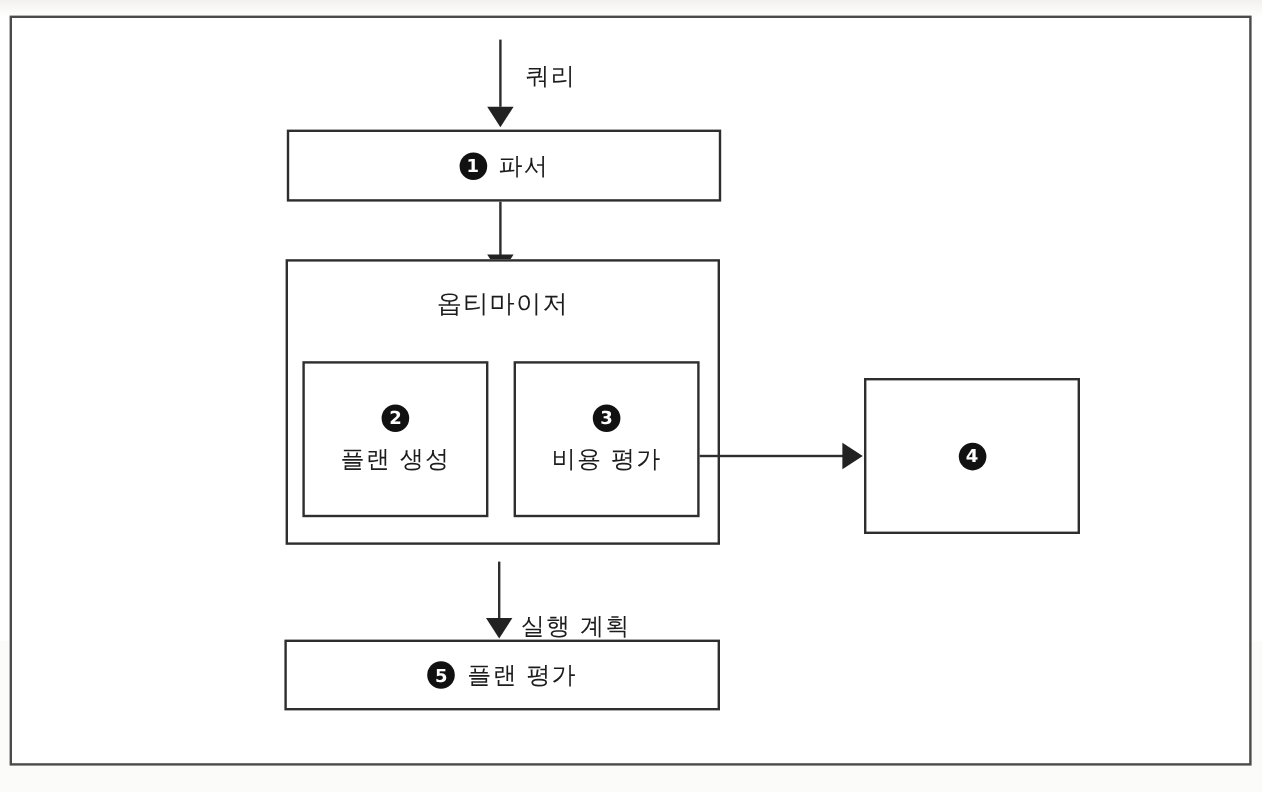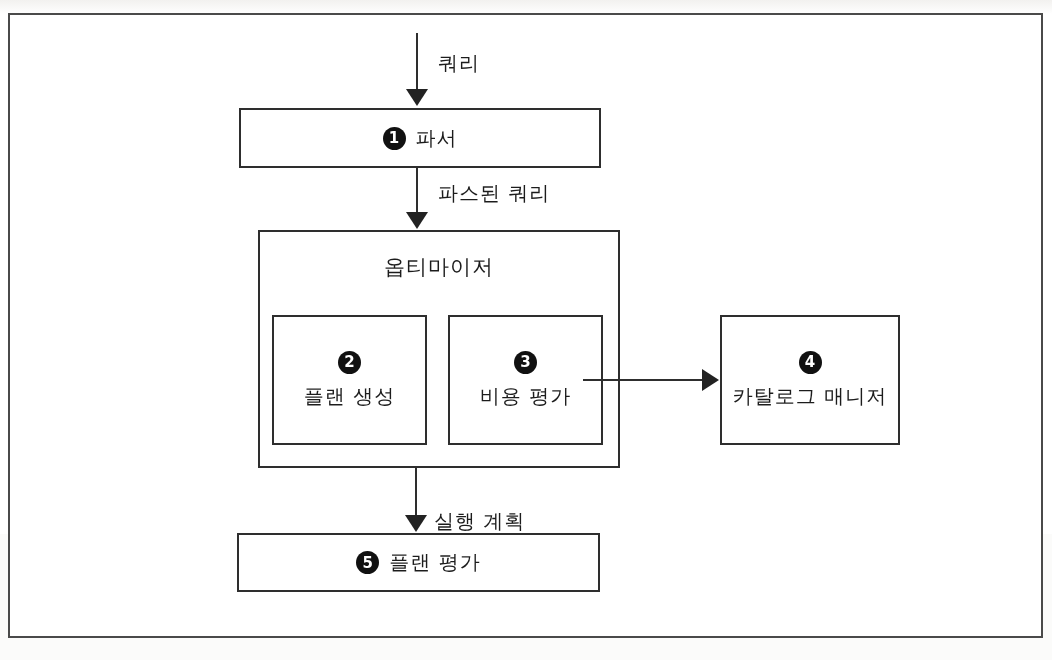--- a/index.html
+++ b/index.html
@@ -98,42 +98,40 @@
 
   <div class="node" style="left:239px; top:108px; width:362px; height:60px;">
     <div class="row">
       <span class="badge">1</span>
       <span>파서</span>
     </div>
   </div>
 
   <div class="vline" style="left:416px; top:168px; height:45px;"></div>
   <div class="arrowhead-down" style="left:406px; top:212px;"></div>
-  <div class="flow-label" style="left:438px; top:180px;">파스된 쿼리</div>
 
-  <div class="node" style="left:238px; top:230px; width:362px; height:238px;margin-left:20px;">
+  <div class="node" style="left:238px; top:216px; width:362px; height:238px;">
     <div class="optimizer-title">옵티마이저</div>
 
     <div class="node stacked" style="left:12px; top:83px; width:155px; height:130px;">
       <span class="badge">2</span>
       <span>플랜 생성</span>
     </div>
 
     <div class="node stacked" style="left:188px; top:83px; width:155px; height:130px;">
       <span class="badge">3</span>
       <span>비용 평가</span>
     </div>
   </div>
 
   <div class="hline" style="left:583px; top:379px; width:120px;"></div>
   <div class="arrowhead-right" style="left:702px; top:369px;"></div>
 
   <div class="node stacked" style="left:720px; top:315px; width:180px; height:130px;">
     <span class="badge">4</span>
-    <span>카탈로그 매니저</span>
   </div>
 
   <div class="vline" style="left:415px; top:468px; height:48px;"></div>
   <div class="arrowhead-down" style="left:405px; top:515px;"></div>
   <div class="flow-label" style="left:434px; top:508px;">실행 계획</div>
 
   <div class="node" style="left:237px; top:533px; width:363px; height:59px;">
     <div class="row">
       <span class="badge">5</span>
       <span>플랜 평가</span>

